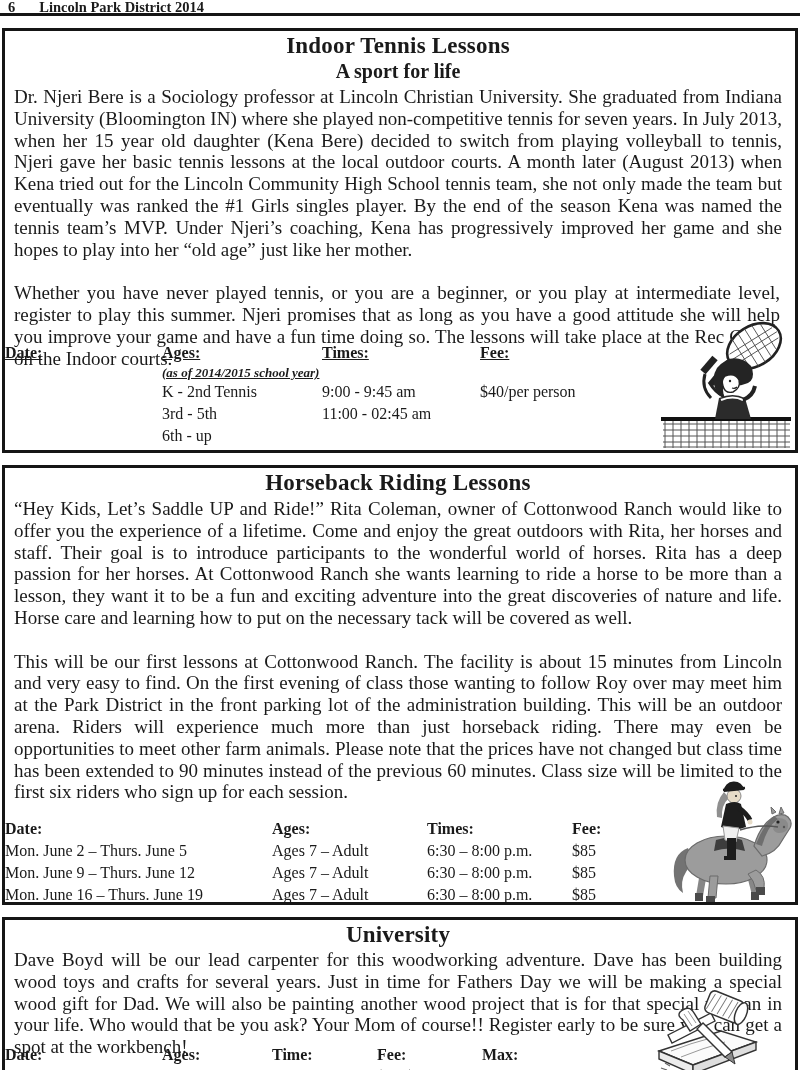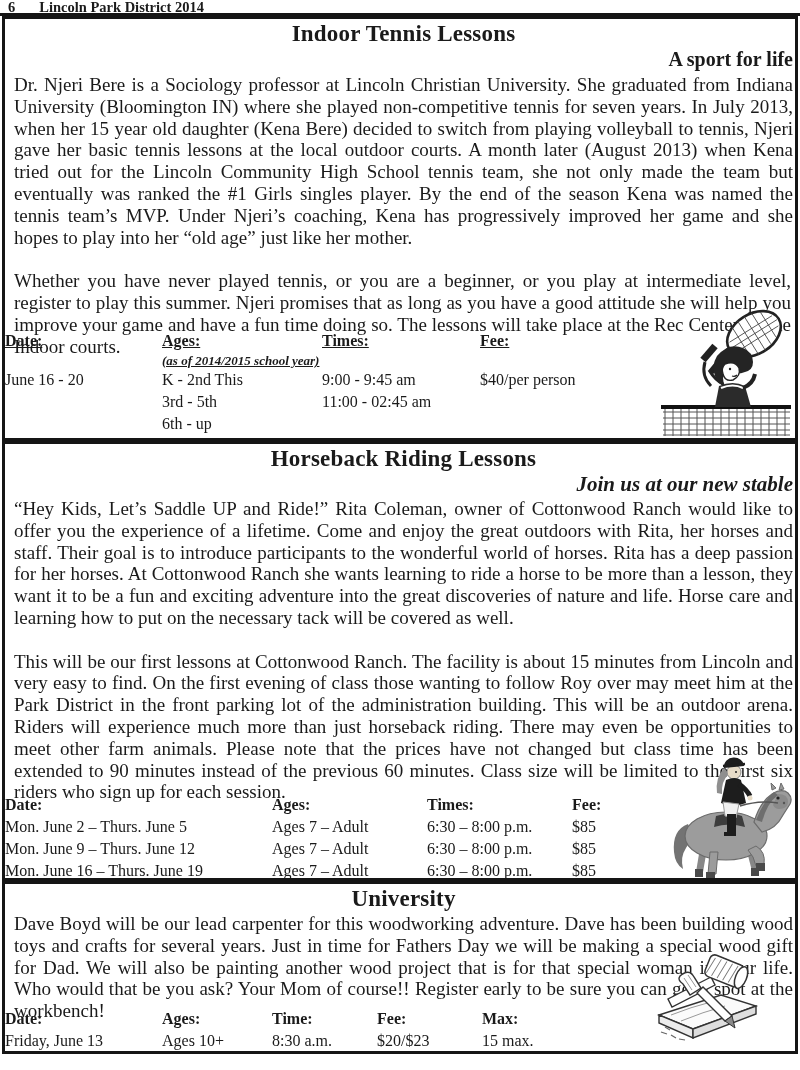--- a/index.html
+++ b/index.html
@@ -15,35 +15,35 @@
   .page-header {
     display: flex; align-items: flex-start;
     padding: 0 0 0 8px;
     height: 16px;
     border-bottom: 3px solid #151515;
     font-weight: bold; font-size: 14.5px; line-height: 14px;
   }
   .page-header .pgnum { margin-right: 24px; }
   section.box {
     position: relative;
-    margin: 0 2px;
+    margin: 12px 2px;
     border: 3px solid #151515;
     background: #fff;
     overflow: hidden;
-    padding: 2px 2px 0 9px;
+    padding: 2px 13px 0 9px;
   }
   .sec1 { margin-top: 2px; height: 425px; }
   .sec2 { margin-top: 4px; height: 440px; }
   .sec3 { margin-top: 4px; height: 173px; }
   h1.sec-title {
     text-align: center; font-size: 23px; line-height: 26px; font-weight: bold;
     letter-spacing: 0.2px;
   }
   h2.sec-sub {
-    text-align: right; font-size: 20px; line-height: 24px; font-weight: bold;
+    text-align: center; font-size: 20px; line-height: 24px; font-weight: bold;
   }
   h2.sec-sub.italic { font-style: italic; font-size: 21px; }
   p.body {
     font-size: 19px; line-height: 21.8px;
     text-align: justify;
     margin-top: 0;
   }
   p.body + p.body { margin-top: 21.8px; }
   .sec1 p.body:first-of-type { margin-top: 3px; }
   .sec2 p.body:first-of-type { margin-top: 2px; }
@@ -84,26 +84,25 @@
   <section class="box sec1">
     <h1 class="sec-title">Indoor Tennis Lessons</h1>
     <h2 class="sec-sub">A sport for life</h2>
     <p class="body">Dr. Njeri Bere is a Sociology professor at Lincoln Christian University. She graduated from Indiana University (Bloomington IN) where she played non-competitive tennis for seven years. In July 2013, when her 15 year old daughter (Kena Bere) decided to switch from playing volleyball to tennis, Njeri gave her basic tennis lessons at the local outdoor courts. A month later (August 2013) when Kena tried out for the Lincoln Community High School tennis team, she not only made the team but eventually was ranked the #1 Girls singles player. By the end of the season Kena was named the tennis team’s MVP. Under Njeri’s coaching, Kena has progressively improved her game and she hopes to play into her “old age” just like her mother.</p>
     <p class="body" style="padding-right:2px">Whether you have never played tennis, or you are a beginner, or you play at intermediate level, register to play this summer. Njeri promises that as long as you have a good attitude she will help you improve your game and have a fun time doing so. The lessons will take place at the Rec Center on the Indoor courts.</p>
 
     <div class="schedule tennis-schedule">
       <div class="colstack">
         <div class="hdr u">Date:</div>
         <div class="spacer"></div>
-        <div>June 16 - 20</div>
       </div>
       <div class="colstack">
         <div class="hdr u">Ages:</div>
         <div class="note">(as of 2014/2015 school year)</div>
-        <div>K - 2nd This</div>
+        <div>K - 2nd Tennis</div>
         <div>3rd - 5th</div>
         <div>6th - up</div>
       </div>
       <div class="colstack">
         <div class="hdr u">Times:</div>
         <div class="spacer"></div>
         <div>9:00 - 9:45 am</div>
         <div>11:00 - 02:45 am</div>
       </div>
       <div class="colstack">
@@ -142,21 +141,20 @@
 
       <path d="M60 78 q14 -6 26 0 l6 21 h-36 z" fill="#2b2b2b"></path>
       <path d="M62 80 q12 -5 22 0" stroke="#fff" stroke-width="2" fill="none"></path>
 
       <path d="M84 80 q10 -4 12 -14" stroke="#222" stroke-width="4" fill="none"></path>
     </svg>
   </section>
 
   <section class="box sec2">
     <h1 class="sec-title">Horseback Riding Lessons</h1>
-    <h2 class="sec-sub italic">Join us at our new stable</h2>
     <p class="body">“Hey Kids, Let’s Saddle UP and Ride!”  Rita Coleman, owner of Cottonwood Ranch would like to offer you the experience of a lifetime. Come and enjoy the great outdoors with Rita, her horses and staff.  Their goal is to introduce participants to the wonderful world of horses.  Rita has a deep passion for her horses.  At Cottonwood Ranch she wants learning to ride a horse to be more than a lesson, they want it to be a fun and exciting adventure into the great discoveries of nature and life.  Horse care and learning how to put on the necessary tack will be covered as well.</p>
     <p class="body">This will be our first lessons at Cottonwood Ranch.  The facility is about 15 minutes from Lincoln and very easy to find.  On the first evening of class those wanting to follow Roy over may meet him at the Park District in the front parking lot of the administration building.  This will be an outdoor arena.  Riders will experience much more than just horseback riding.  There may even be opportunities to meet other farm animals.  Please note that the prices have not changed but class time has been extended to 90 minutes instead of the previous 60 minutes.  Class size will be limited to the first six riders who sign up for each session.</p>
 
     <div class="schedule horse-schedule">
       <div class="hdr">Date:</div>
       <div class="hdr">Ages:</div>
       <div class="hdr">Times:</div>
       <div class="hdr">Fee:</div>
 
       <div>Mon. June 2 – Thurs. June 5</div>

